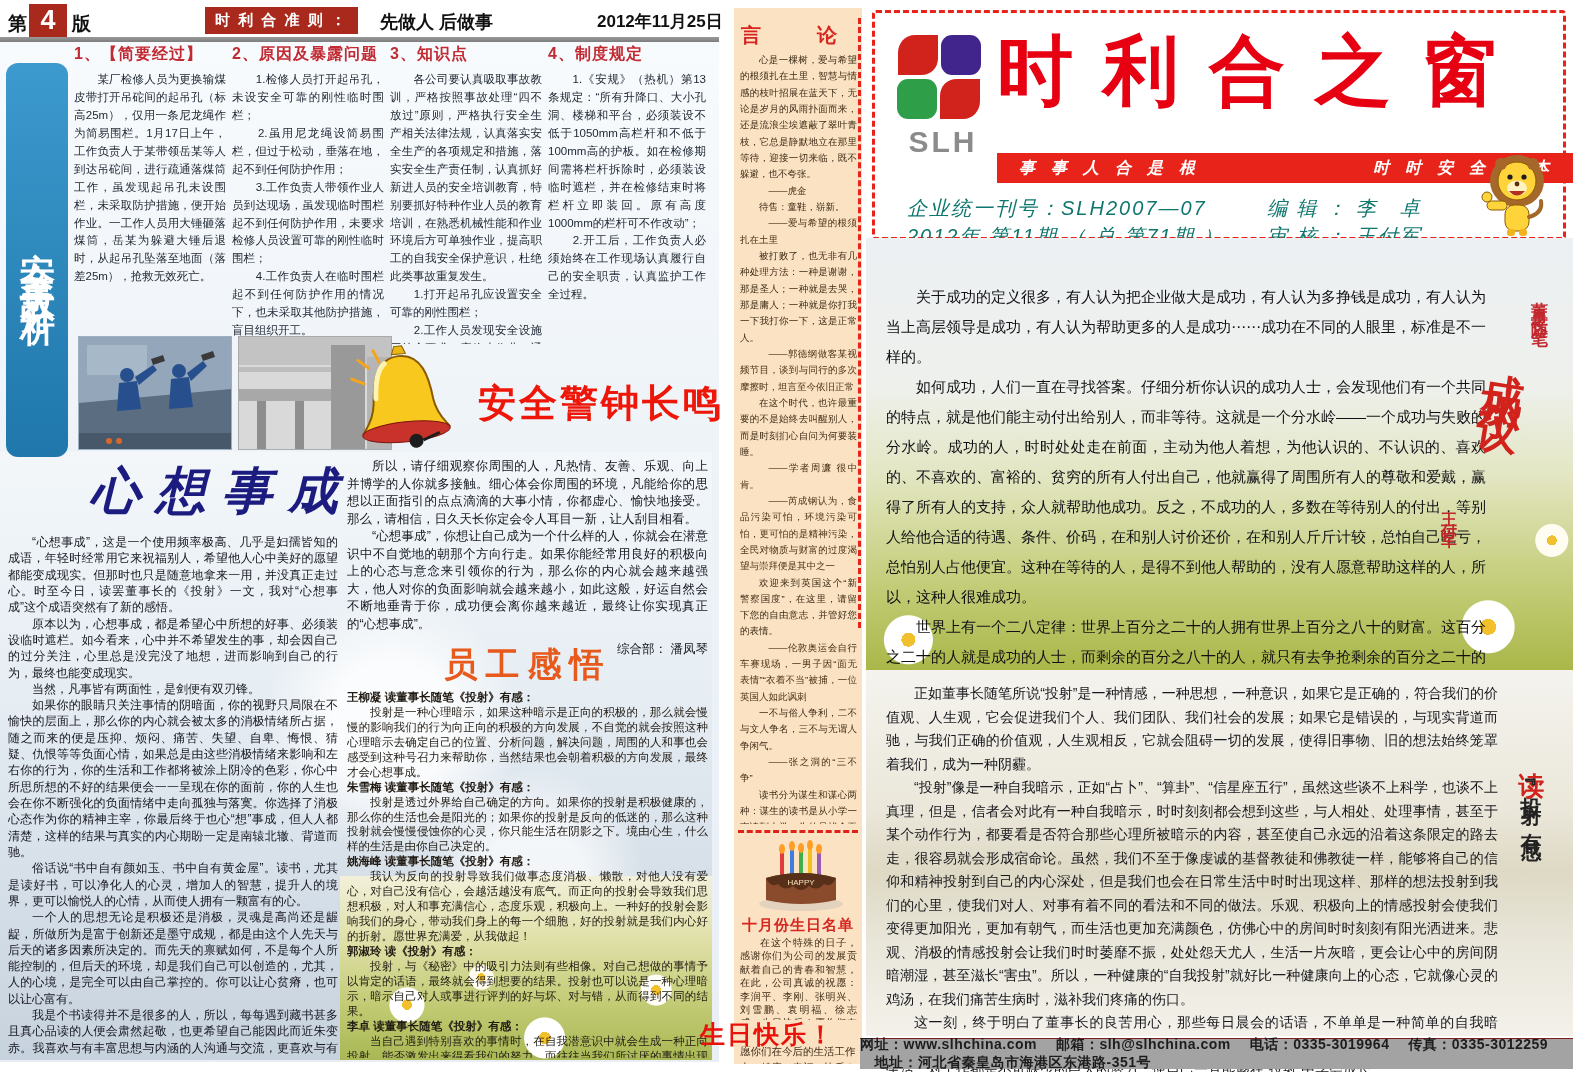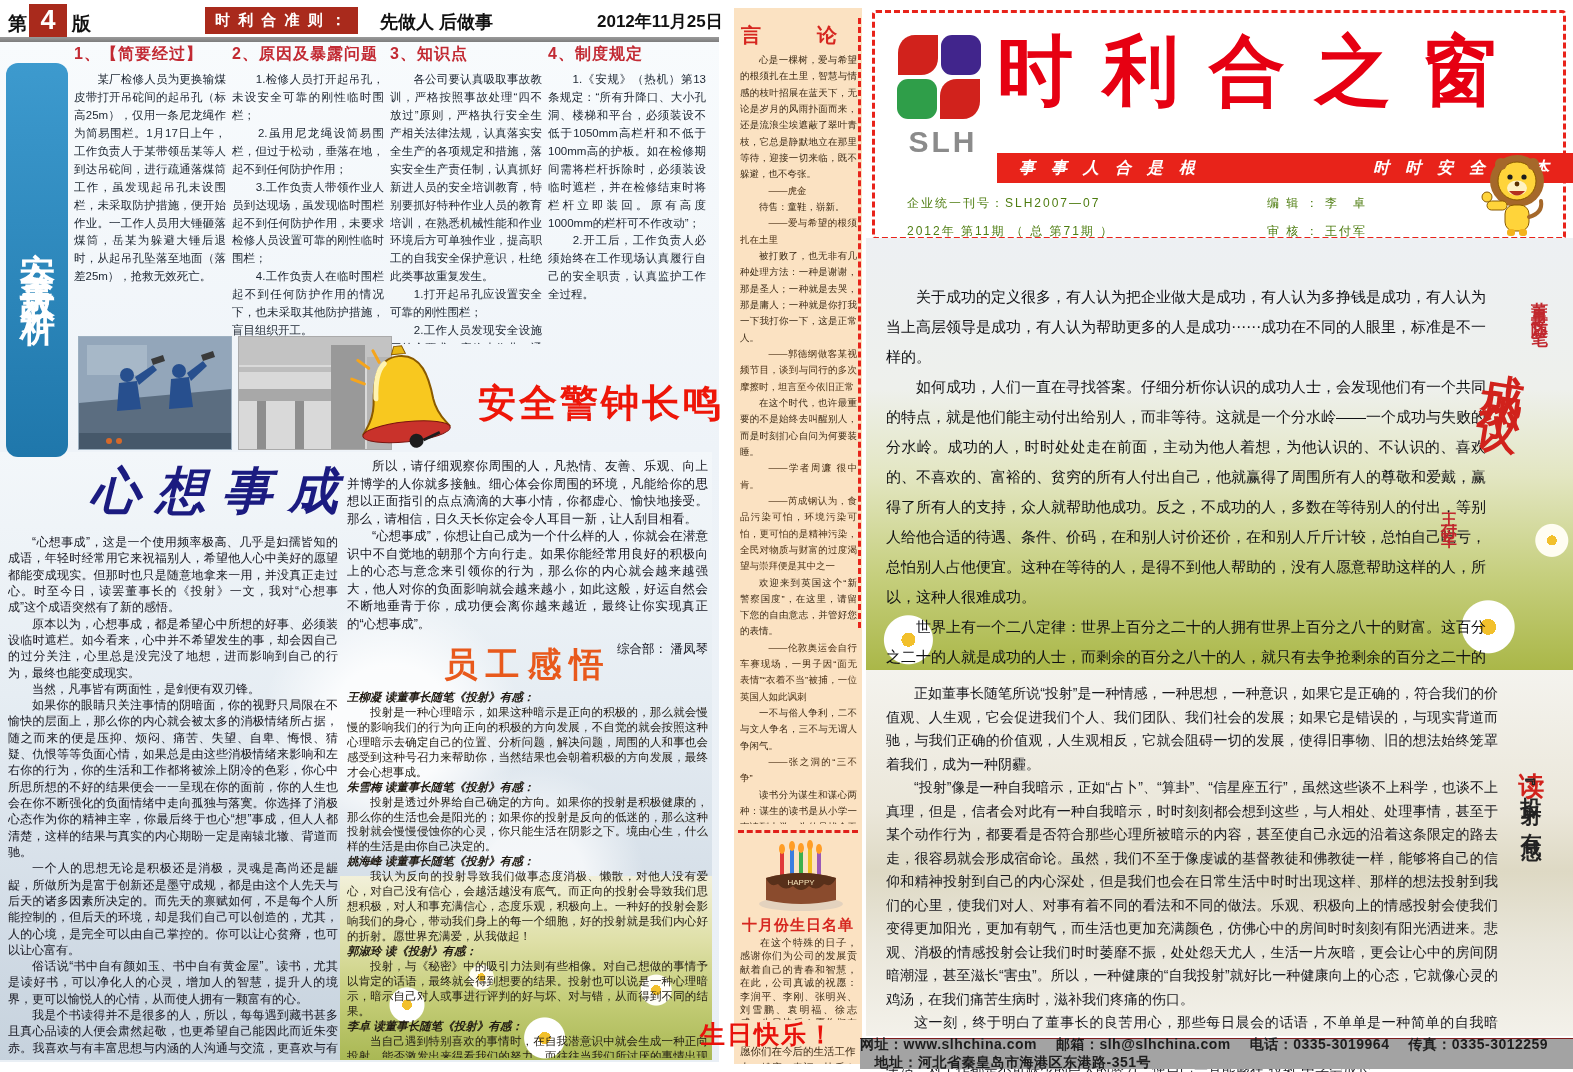--- a/index.html
+++ b/index.html
@@ -26,21 +26,21 @@
   .xw-title{font-family:"Liberation Serif","DejaVu Serif",serif;font-style:italic;font-weight:bold;
             color:#1b1b80;font-size:50px;letter-spacing:16px;}
   .art p{margin:0;text-indent:2em;text-align:justify;color:#15151f;}
   .xw-left p{font-size:12px;line-height:1.36;}
   .xw-mid p{font-size:12.5px;line-height:1.4;}
   .byline{text-align:right;font-size:12.5px;color:#15151f;margin-top:8px;}
   .alarm-title{font-size:38px;font-weight:bold;color:#ee1608;letter-spacing:3px;}
   .refl-title{font-size:34px;font-weight:bold;color:#e8591c;letter-spacing:8px;text-align:center;
               font-family:"Liberation Serif","DejaVu Serif",serif;}
   .refl p{margin:0;font-size:11.5px;line-height:1.3;text-align:justify;color:#201a12;}
-  .refl p.lead{text-indent:0;font-weight:bold;font-style:italic;}
+  .refl p.lead{text-indent:0;font-weight:bold;}
   .refl p.rbody{text-indent:2em;}
   .daisyfield{background:
      radial-gradient(circle at 18% 70%, #f2c02c 0 5px, #ffffff 5px 17px, rgba(255,255,255,0) 18px),
      radial-gradient(circle at 55% 88%, #f2c02c 0 6px, #ffffff 6px 20px, rgba(255,255,255,0) 21px),
      radial-gradient(circle at 85% 62%, #f2c02c 0 5px, #fffef7 5px 15px, rgba(255,255,255,0) 16px),
      radial-gradient(circle at 38% 55%, #f2c02c 0 4px, #fffdf0 4px 12px, rgba(255,255,255,0) 13px),
      linear-gradient(180deg,#f2f0da 0%,#dfe0a8 35%,#c2cb74 70%,#a9b854 100%);}
   
   .opin{background:#fbe2c2;}
   .opin-title{color:#d6261f;font-weight:bold;font-size:20px;letter-spacing:18px;text-align:center;
@@ -54,21 +54,21 @@
   .bday-body{font-size:10px;line-height:1.34;color:#3c2b17;text-align:justify;text-indent:2em;}
   .bday-big{color:#e8120b;font-weight:bold;font-size:25px;letter-spacing:2px;}
   .bday-tail{font-size:10.5px;line-height:1.5;color:#3c2b17;}
   
   .masthead{background:#fff;border:3px dashed #e8231a;border-radius:4px;}
   .mh-title{color:#e60012;font-weight:bold;font-size:76px;letter-spacing:30px;white-space:nowrap;
             font-family:"Liberation Serif","DejaVu Serif",serif;}
   .mh-slogan{background:#e8231a;color:#fff;display:flex;justify-content:space-between;align-items:center;
              padding:0 22px;font-style:italic;font-weight:bold;font-size:16px;letter-spacing:6px;
              font-family:"Liberation Serif","DejaVu Serif",serif;}
-  .mh-info{font-size:12px;color:#4d7c0f;letter-spacing:2px;}
+  .mh-info{font-size:20px;color:#0f766e;letter-spacing:2px;font-style:italic;}
   .slh-txt{font-size:30px;font-weight:bold;color:#8b8b8b;letter-spacing:3px;}
   
   .grass{background:
      radial-gradient(circle at 6% 93%, #f2c02c 0 7px, #ffffff 7px 24px, rgba(255,255,255,0) 25px),
      radial-gradient(circle at 88% 90%, #f2c02c 0 8px, #ffffff 8px 26px, rgba(255,255,255,0) 27px),
      radial-gradient(circle at 97% 70%, #f2c02c 0 5px, #fffdf2 5px 16px, rgba(255,255,255,0) 17px),
      linear-gradient(180deg,#edf0f3 0%,#eef0ec 35%,#e3e6c2 55%,#c6cf7e 78%,#aab748 100%);}
   .succ p{margin:0;font-size:15px;line-height:2.0;text-indent:2em;text-align:justify;color:#101014;}
   .vt-label{color:#c1272d;font-family:"Liberation Serif","DejaVu Serif",serif;}
   .succ-title{font-size:42px;font-weight:bold;color:#d1221c;letter-spacing:12px;
@@ -178,22 +178,22 @@
     </svg>
   </div>
   <div class="abs alarm-title" style="left:478px;top:378px;">安全警钟长鸣</div>
 
   <div class="abs xw-title" style="left:90px;top:458px;">心想事成</div>
   <div class="abs art xw-left" style="left:8px;top:534px;width:330px;height:524px;overflow:hidden;">
     <p>“心想事成”，这是一个使用频率极高、几乎是妇孺皆知的成语，年轻时经常用它来祝福别人，希望他人心中美好的愿望都能变成现实。但那时也只是随意地拿来一用，并没真正走过心。时至今日，读罢董事长的《投射》一文，我对“心想事成”这个成语突然有了新的感悟。</p>
     <p>原本以为，心想事成，都是希望心中所想的好事、必须装设临时遮栏。如今看来，心中并不希望发生的事，却会因自己的过分关注，心里总是没完没了地想，进而影响到自己的行为，最终也能变成现实。</p>
     <p>当然，凡事皆有两面性，是剑便有双刃锋。</p>
     <p>如果你的眼睛只关注事情的阴暗面，你的视野只局限在不愉快的层面上，那么你的内心就会被太多的消极情绪所占据，随之而来的便是压抑、烦闷、痛苦、失望、自卑、悔恨、猜疑、仇恨等等负面心情，如果总是由这些消极情绪来影响和左右你的行为，你的生活和工作都将被涂上阴冷的色彩，你心中所思所想的不好的结果便会一一呈现在你的面前，你的人生也会在你不断强化的负面情绪中走向孤独与落寞。你选择了消极心态作为你的精神主宰，你最后终于也心“想”事成，但人人都清楚，这样的结果与真实的内心期盼一定是南辕北辙、背道而驰。</p>
+    <p>俗话说“书中自有颜如玉、书中自有黄金屋”。读书，尤其是读好书，可以净化人的心灵，增加人的智慧，提升人的境界，更可以愉悦人的心情，从而使人拥有一颗富有的心。</p>
     <p>一个人的思想无论是积极还是消极，灵魂是高尚还是龌龊，所做所为是富于创新还是墨守成规，都是由这个人先天与后天的诸多因素所决定的。而先天的禀赋如何，不是每个人所能控制的，但后天的环境，却是我们自己可以创造的，尤其，人的心境，是完全可以由自己掌控的。你可以让心贫瘠，也可以让心富有。</p>
-    <p>俗话说“书中自有颜如玉、书中自有黄金屋”。读书，尤其是读好书，可以净化人的心灵，增加人的智慧，提升人的境界，更可以愉悦人的心情，从而使人拥有一颗富有的心。</p>
     <p>我是个书读得并不是很多的人，所以，每每遇到藏书甚多且真心品读的人便会肃然起敬，也更希望自己能因此而近朱变赤。我喜欢与有丰富思想与内涵的人沟通与交流，更喜欢与有正思维和正能量的人同谋共事，因为这样的人能给我带来阳光般明媚的思想与心态。</p>
   </div>
   <div class="abs art xw-mid" style="left:347px;top:458px;width:361px;">
     <p>所以，请仔细观察你周围的人，凡热情、友善、乐观、向上并博学的人你就多接触。细心体会你周围的环境，凡能给你的思想以正面指引的点点滴滴的大事小情，你都虚心、愉快地接受。那么，请相信，日久天长你定会令人耳目一新，让人刮目相看。</p>
     <p>“心想事成”，你想让自己成为一个什么样的人，你就会在潜意识中不自觉地的朝那个方向行走。如果你能经常用良好的积极向上的心态与意念来引领你的行为，那么你的内心就会越来越强大，他人对你的负面影响就会越来越小，如此这般，好运自然会不断地垂青于你，成功便会离你越来越近，最终让你实现真正的“心想事成”。</p>
     <div class="byline">综合部： 潘凤琴</div>
   </div>
 
   <div class="abs daisyfield" style="left:340px;top:876px;width:372px;height:184px;"></div>
   <div class="abs refl-title" style="left:347px;top:642px;width:361px;">员工感悟</div>

